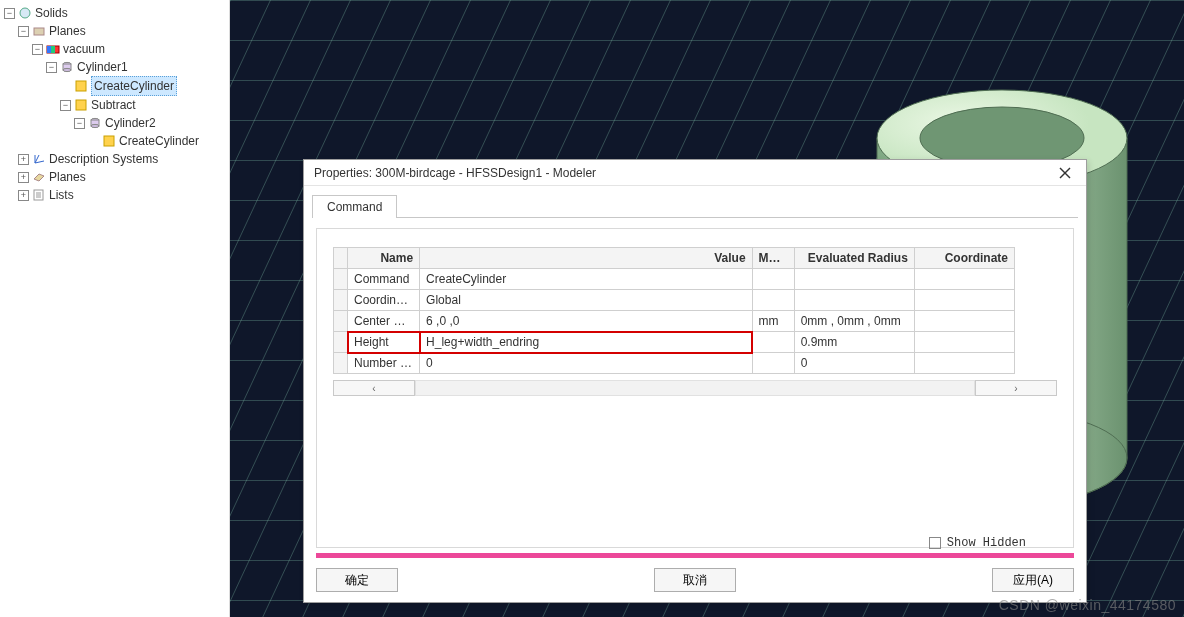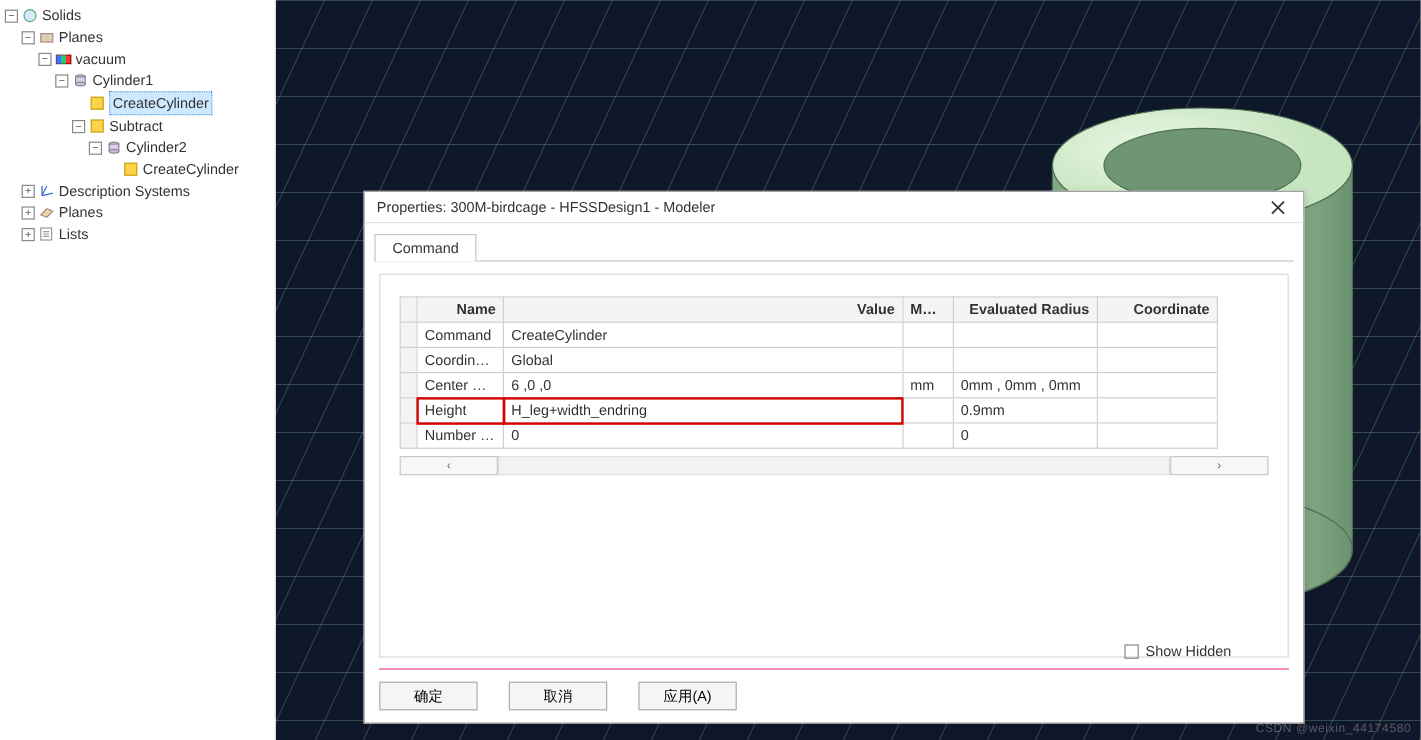--- a/index.html
+++ b/index.html
@@ -61,27 +61,27 @@
   col.c1 { width: 72px; }
   col.c2 { width: 332px; }
   col.c3 { width: 42px; }
   col.c4 { width: 120px; }
   col.c5 { width: 100px; }
   .hl-red { outline: 2px solid #d40000; outline-offset: -1px; }
   .hscroll { margin-top: 6px; height: 16px; display: flex; align-items: center; }
   .hscroll .track { flex: 1; height: 16px; background: #f2f2f2; border: 1px solid #e1e1e1; position: relative; }
   .hscroll .btn { width: 16px; height: 16px; border: 1px solid #c9c9c9; background: #f7f7f7; display: flex; align-items: center; justify-content: center; font-size: 10px; color: #666; cursor: pointer; }
 
-  .showhidden-row { position: absolute; right: 60px; bottom: 52px; font-size: 12px; display: flex; align-items: center; gap: 6px; }
+  .showhidden-row { position: absolute; right: 60px; bottom: 52px; font-size: 12px; display: flex; align-items: center; gap: 6px; font-family: Liberation Mono, monospace; }
   .cbx { width: 12px; height: 12px; border: 1px solid #888; display: inline-block; }
 
-  .button-row { position: absolute; right: 12px; bottom: 10px; display: flex; gap: 26px; border-top: 1px solid #ec4899; padding-top: 10px; width: calc(100% - 24px); justify-content: flex-start; }
+  .button-row { position: absolute; right: 12px; bottom: 10px; display: flex; gap: 26px; border-top: 5px solid #ec4899; padding-top: 10px; width: calc(100% - 24px); justify-content: space-between; }
   .btn { min-width: 82px; height: 24px; border: 1px solid #adadad; background: #f6f6f6; cursor: pointer; font-size: 12px; }
 
-  .watermark { position: absolute; right: 8px; bottom: 4px; color: rgba(128,128,128,.65); font-size: 10px; letter-spacing: .5px; font-family: Arial, sans-serif; }
+  .watermark { position: absolute; right: 8px; bottom: 4px; color: rgba(128,128,128,.65); font-size: 14px; letter-spacing: .5px; font-family: Arial, sans-serif; }
 </style>
 </head>
 <body>
 
 <div class="main">
 
   <div class="tree-panel">
     <div class="tree">
       <ul>
         <li>

